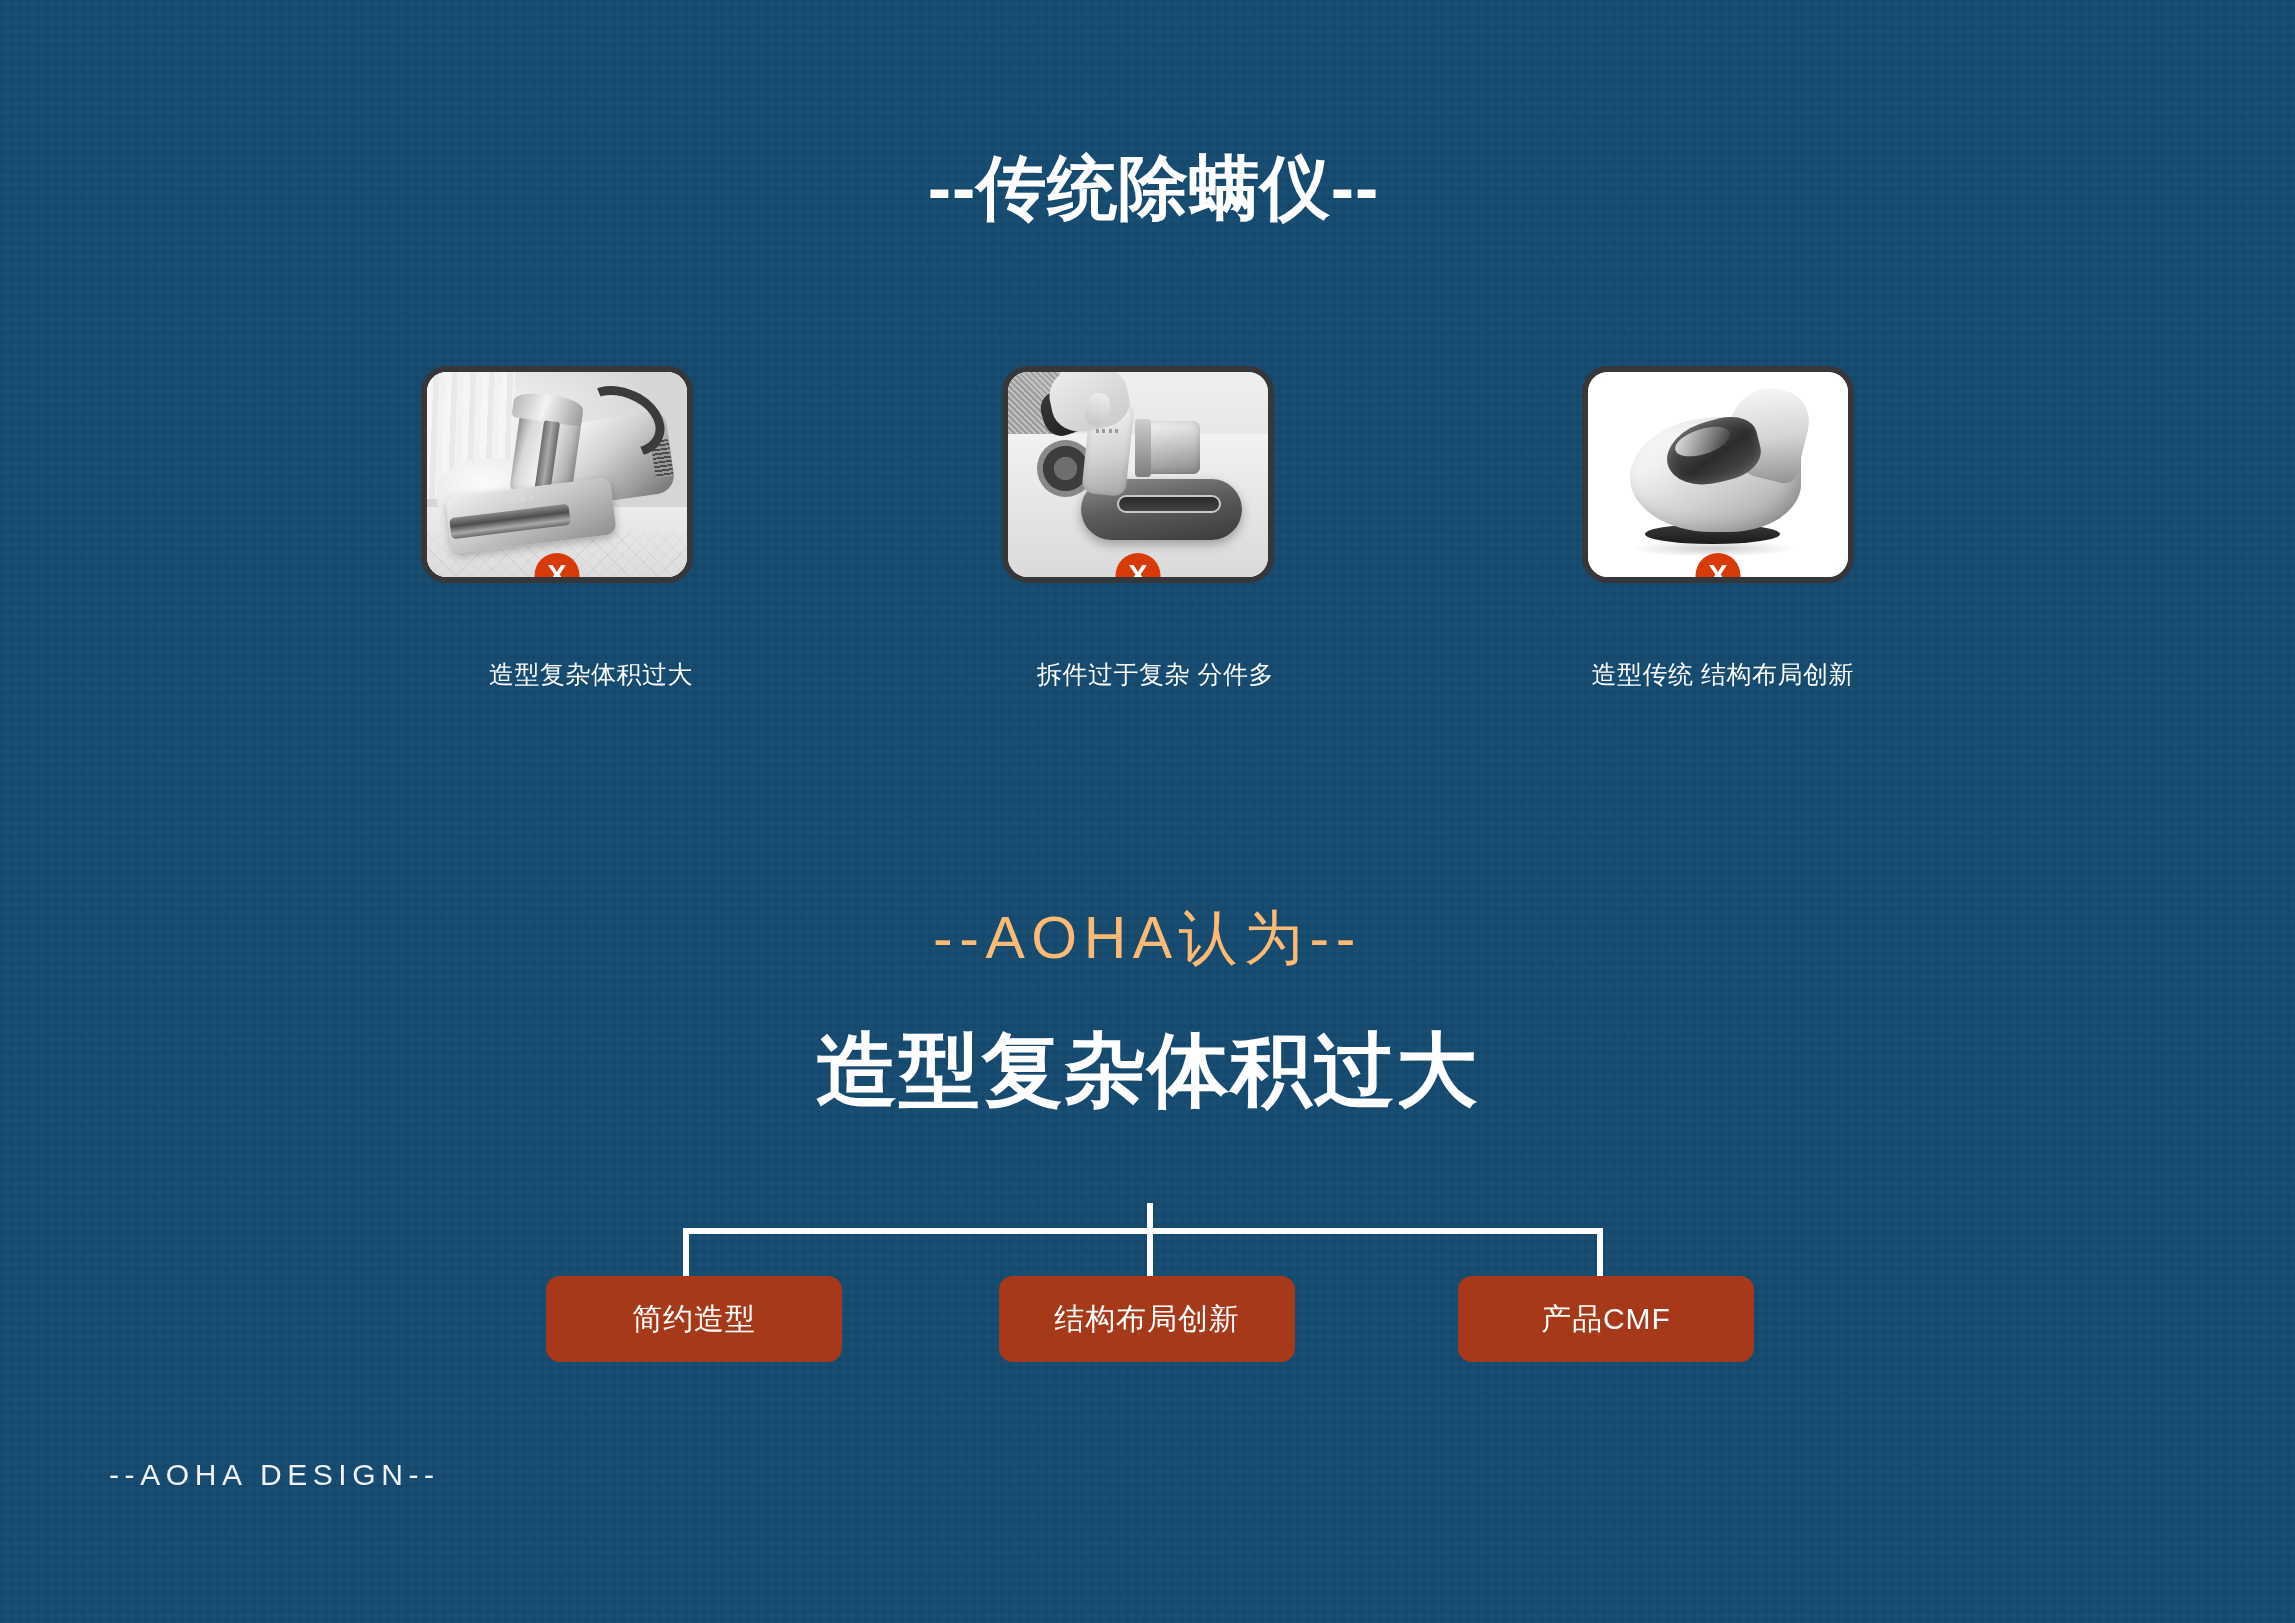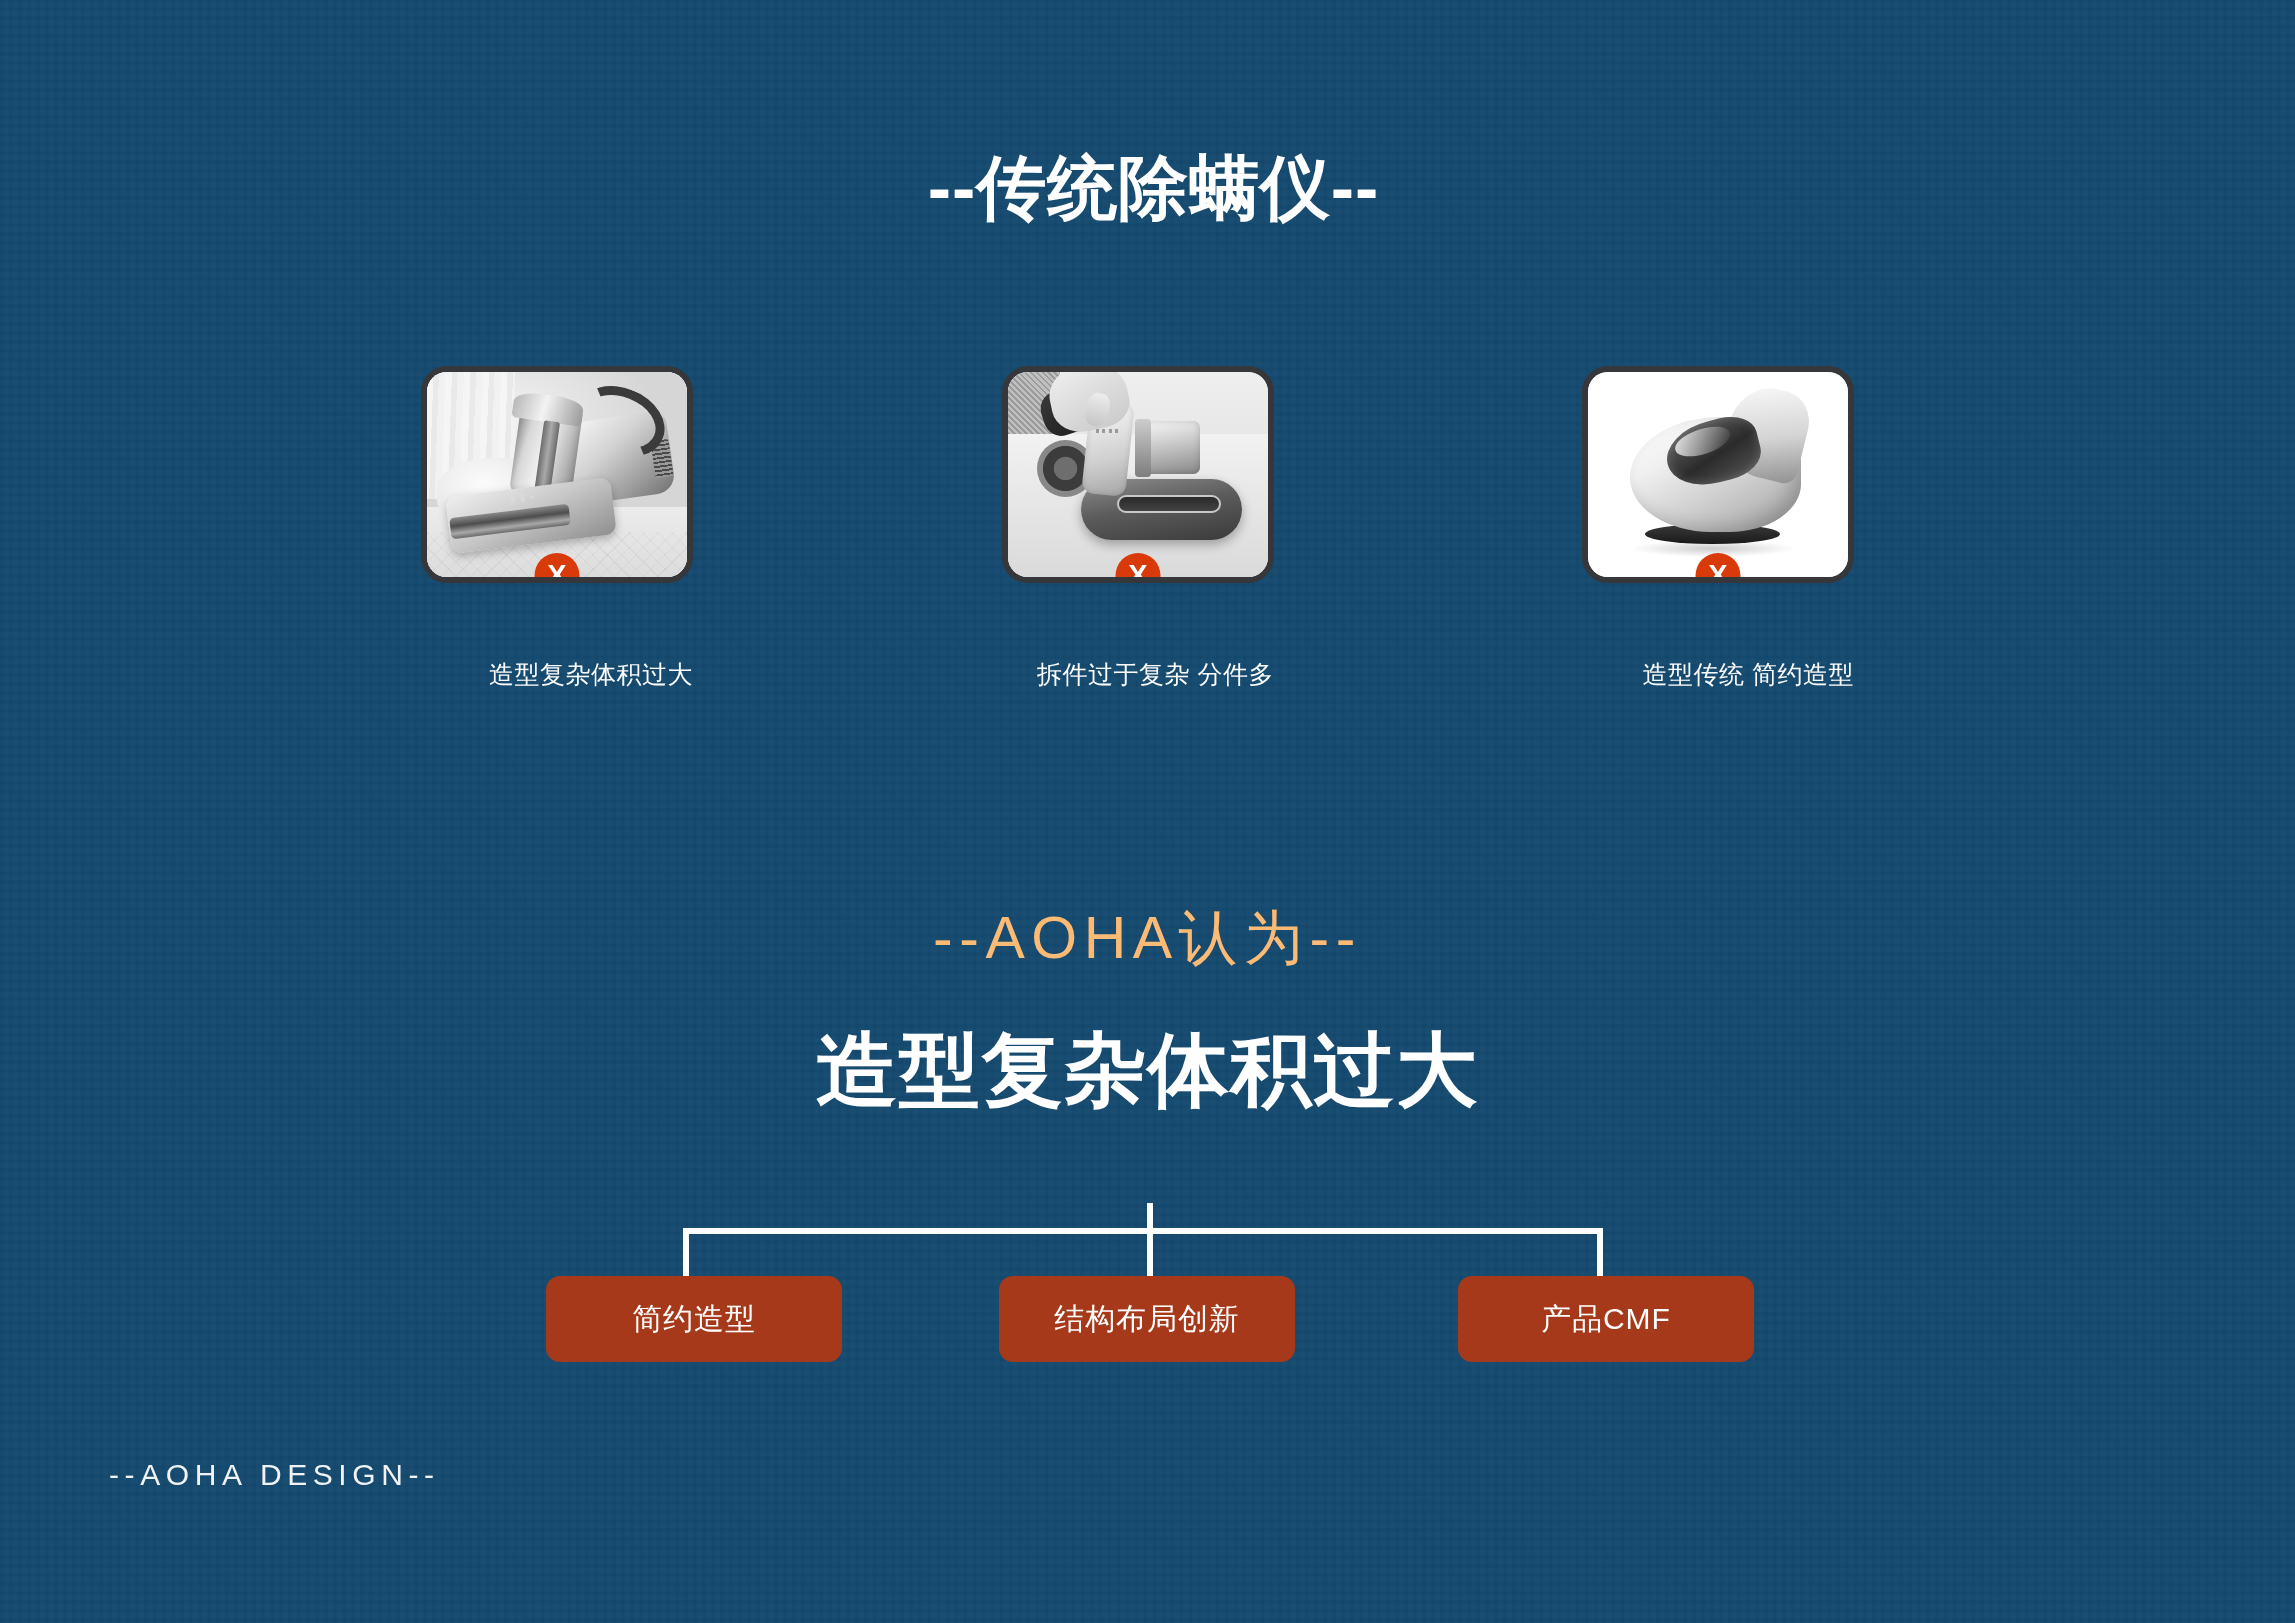--- a/index.html
+++ b/index.html
@@ -268,21 +268,21 @@
         <div class="photo ph3">
           <div class="shadow"></div>
           <div class="foot"></div>
           <div class="shell"></div>
           <div class="neck"></div>
           <div class="dark"></div>
           <div class="gloss"></div>
         </div>
         <div class="xbadge">X</div>
       </div>
-      <div class="caption">造型传统 简约造型</div>
+      <div class="caption">造型传统 结构布局创新</div>
     </div>
 
   </div>
 
   <div class="sub-head">--AOHA认为--</div>
   <div class="big-head">造型复杂体积过大</div>
 
   <div class="connector">
     <div class="stem"></div>
     <div class="hbar"></div>

